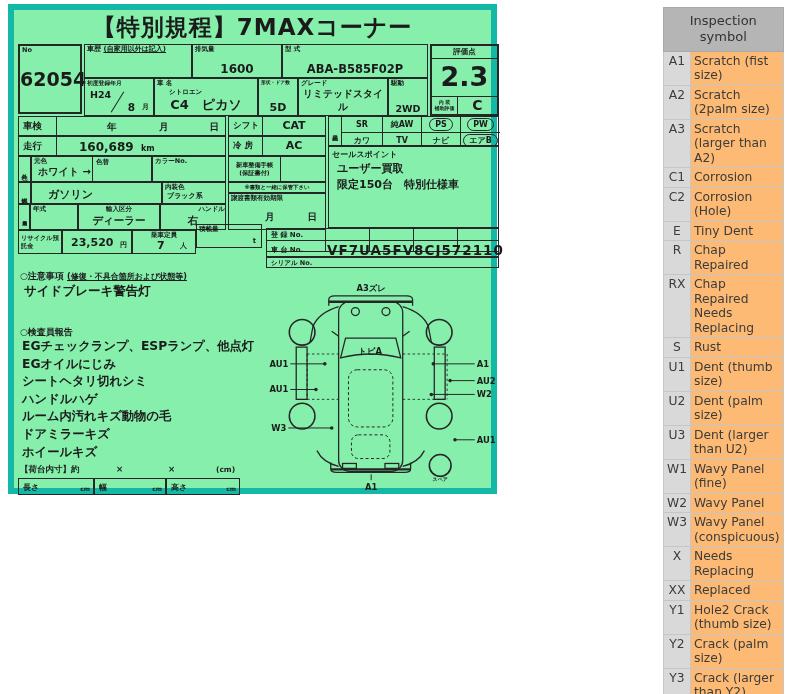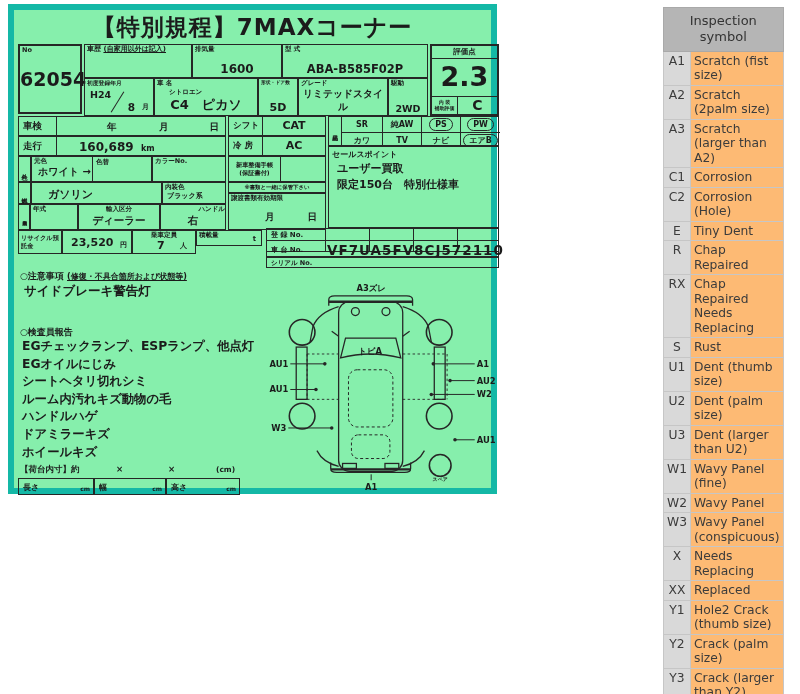--- a/index.html
+++ b/index.html
@@ -149,21 +149,21 @@
     </div>
     <div class="cell" style="left:48px;top:220px;width:70px;height:24px;">
       <span class="abs" style="left:8px;top:5px;font-size:11px;font-weight:700;">23,520</span>
       <span class="abs" style="right:4px;bottom:3px;font-size:7px;font-weight:700;">円</span>
     </div>
     <div class="cell" style="left:118px;top:220px;width:64px;height:24px;">
       <span class="cl" style="left:0;right:0;text-align:center;">乗車定員</span>
       <span class="abs" style="left:24px;bottom:1px;font-size:11px;font-weight:700;">7</span>
       <span class="abs" style="right:8px;bottom:2px;font-size:7px;font-weight:700;">人</span>
     </div>
-    <div class="cell" style="left:182px;top:220px;width:66px;height:16px;">
+    <div class="cell" style="left:182px;top:214px;width:66px;height:24px;">
       <span class="cl">積載量</span>
       <span class="abs" style="right:5px;bottom:2px;font-size:7px;font-weight:700;">t</span>
     </div>
 
     <div class="cell" style="left:214px;top:106px;width:98px;height:20px;">
       <div class="rl" style="width:34px;font-size:8.5px;">シフト</div>
       <div class="cv" style="left:34px;font-size:11px;bottom:3px;">CAT</div>
     </div>
     <div class="cell" style="left:214px;top:126px;width:98px;height:20px;">
       <div class="rl" style="width:34px;font-size:8.5px;">冷 房</div>
@@ -228,22 +228,22 @@
       <span class="note-u" style="font-size:8px;">(修復・不具合箇所および状態等)</span>
     </div>
     <div class="abs" style="left:10px;top:273px;font-size:12.5px;font-weight:700;">サイドブレーキ警告灯</div>
 
     <div class="abs" style="left:6px;top:316px;font-size:9px;font-weight:700;">○検査員報告</div>
     <div class="abs" style="left:8px;top:328px;">
 
     <div class="repline">EGチェックランプ、ESPランプ、他点灯</div>
         <div class="repline">EGオイルにじみ</div>
         <div class="repline">シートヘタリ切れシミ</div>
+        <div class="repline">ハンドルハゲ</div>
         <div class="repline">ルーム内汚れキズ動物の毛</div>
-        <div class="repline">ハンドルハゲ</div>
         <div class="repline">ドアミラーキズ</div>
         <div class="repline">ホイールキズ</div>
       </div>
 
     <div class="abs" style="left:6px;top:454px;height:12px;">
       <span class="abs" style="left:0;top:0;font-size:8.5px;font-weight:700;white-space:nowrap;">【荷台内寸】約</span>
       <span class="abs" style="left:96px;top:0;font-size:8.5px;font-weight:700;">×</span>
       <span class="abs" style="left:148px;top:0;font-size:8.5px;font-weight:700;">×</span>
       <span class="abs" style="left:196px;top:1px;font-size:7.5px;font-weight:700;">(cm)</span>
     </div>

